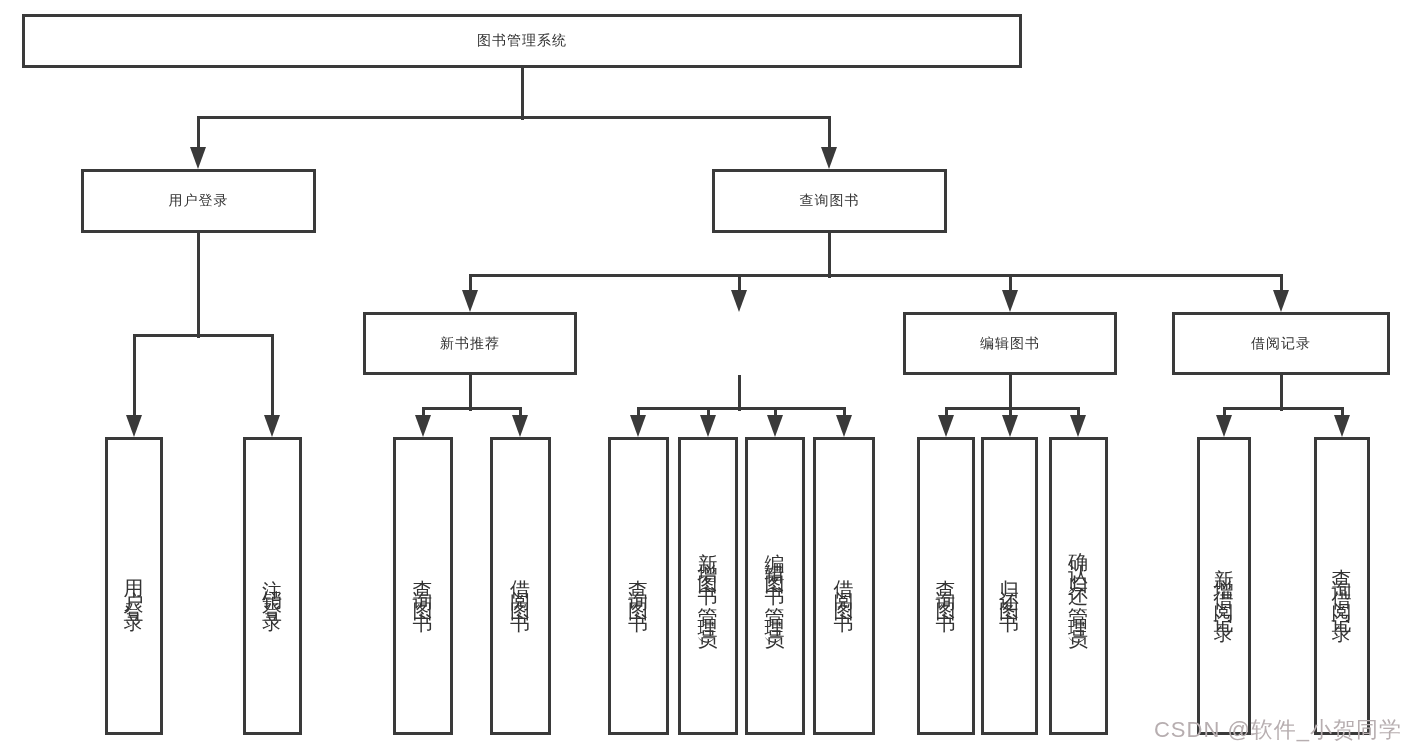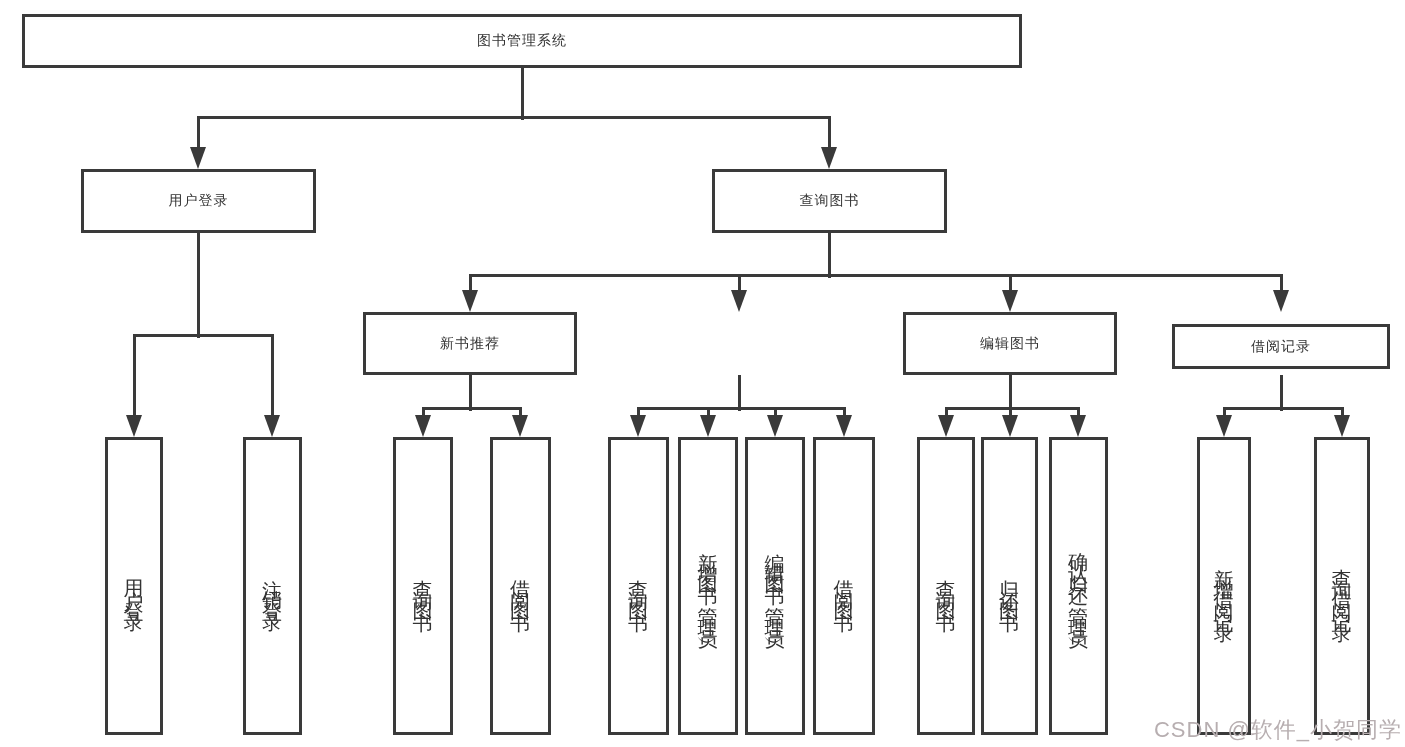--- a/index.html
+++ b/index.html
@@ -63,21 +63,21 @@
     </div>
     <div class="node h" style="left: 712px; top: 169px; width: 235px; height: 64px; border-color: rgb(58, 58, 58); color: rgb(51, 51, 51);">
       <span class="lbl">查询图书</span>
     </div>
     <div class="node h" style="left: 363px; top: 312px; width: 214px; height: 63px; border-color: rgb(58, 58, 58); color: rgb(51, 51, 51);">
       <span class="lbl">新书推荐</span>
     </div>
     <div class="node h" style="left: 903px; top: 312px; width: 214px; height: 63px; border-color: rgb(58, 58, 58); color: rgb(51, 51, 51);">
       <span class="lbl">编辑图书</span>
     </div>
-    <div class="node h" style="left: 1172px; top: 324px; width: 218px; height: 45px; border-color: rgb(58, 58, 58); color: rgb(51, 51, 51);">
+    <div class="node h" style="left: 1172px; top: 312px; width: 218px; height: 63px; border-color: rgb(58, 58, 58); color: rgb(51, 51, 51);">
       <span class="lbl">借阅记录</span>
     </div>
     <div class="node v" style="left: 105px; top: 437px; width: 58px; height: 298px; border-color: rgb(58, 58, 58); color: rgb(51, 51, 51);">
       <span class="lbl">用户登录</span>
     </div>
     <div class="node v" style="left: 243px; top: 437px; width: 59px; height: 298px; border-color: rgb(58, 58, 58); color: rgb(51, 51, 51);">
       <span class="lbl">注销登录</span>
     </div>
     <div class="node v" style="left: 393px; top: 437px; width: 60px; height: 298px; border-color: rgb(58, 58, 58); color: rgb(51, 51, 51);">
       <span class="lbl">查询图书</span>

